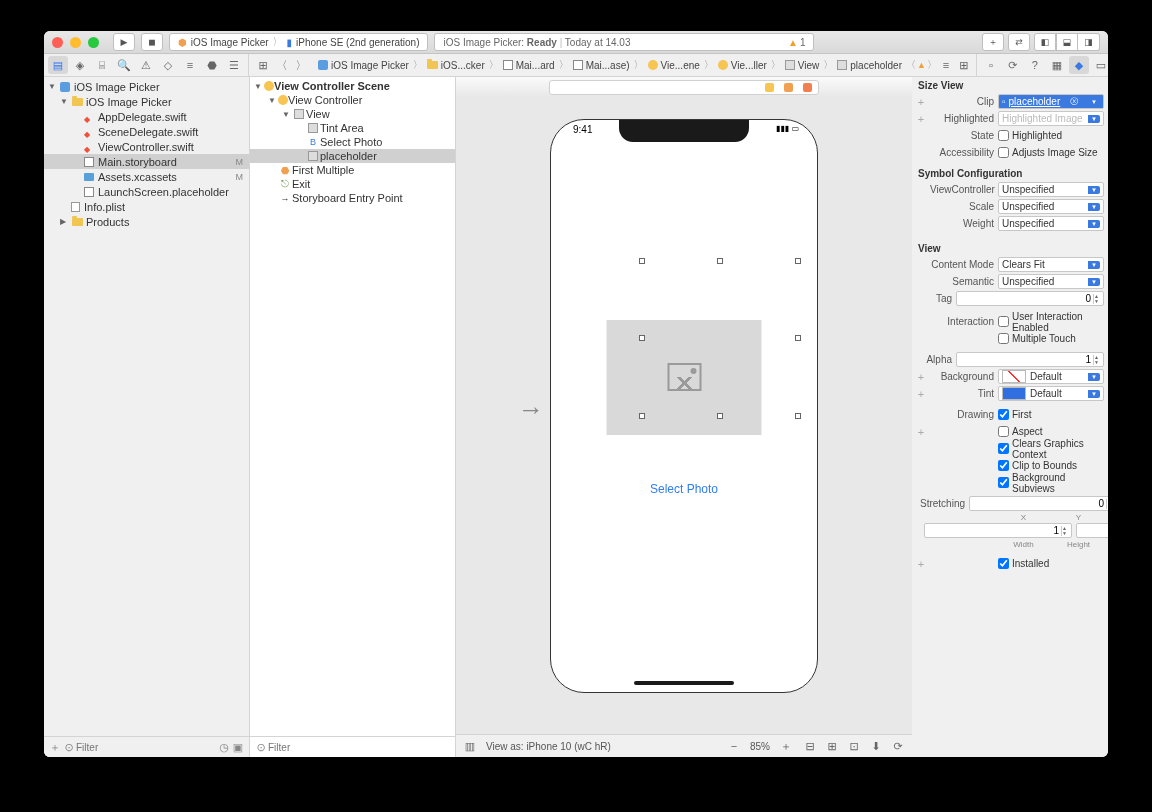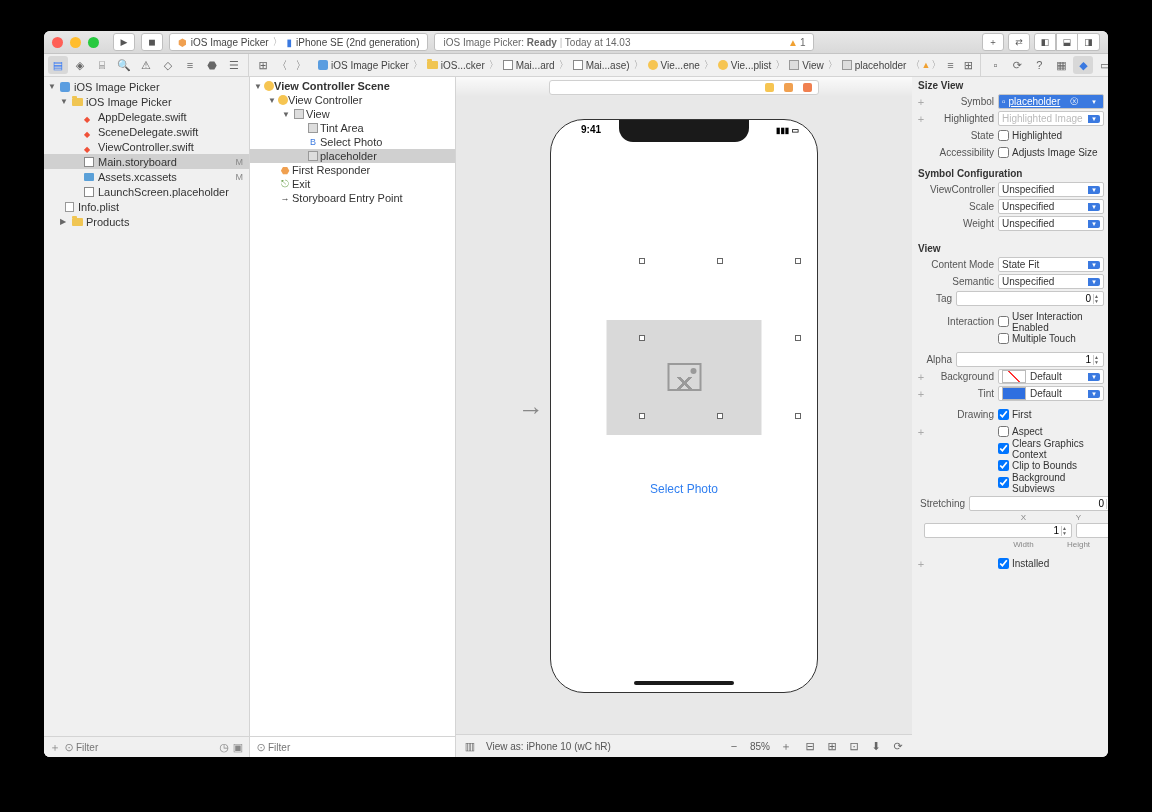--- a/index.html
+++ b/index.html
@@ -62,21 +62,21 @@
 
 
 .canvas { flex: 1; background: #e8e8e8; display: flex; flex-direction: column; position: relative; }
 .canvas-tools { position: absolute; top: 0; left: 0; right: 0; height: 20px; background: linear-gradient(rgba(255,255,255,.8),rgba(255,255,255,0)); display: flex; align-items: center; justify-content: center; gap: 4px; z-index: 2; pointer-events:none;}
 .canvas-tool-chip { width:100%; max-width:270px; height:15px; background:#fff; border:1px solid #d0d0d0; border-radius:3px; display:flex; align-items:center; justify-content:flex-end; gap:10px; padding:0 6px; }
 .canvas-tool-chip span { width:9px; height:9px; border-radius:2px; }
 .canvas-body { flex:1; display:flex; align-items:center; justify-content:center; position:relative; }
 .entry-arrow { position:absolute; left:62px; top:50%; transform:translateY(-50%); font-size:26px; color:#888; }
 .phone { width:268px; height:574px; background:#fff; border:1.5px solid #333; border-radius:34px; position:relative; overflow:hidden; }
 .phone-notch { position:absolute; top:0; left:50%; transform:translateX(-50%); width:130px; height:22px; background:#1a1a1a; border-radius:0 0 14px 14px; }
-.phone-status { position:absolute; top:4px; left:12px; right:0; display:flex; justify-content:space-between; padding:0 18px; font-size:10px; font-weight:700;align-items:flex-end; }
+.phone-status { position:absolute; top:4px; left:4px; right:0; display:flex; justify-content:space-between; padding:0 18px; font-size:10px; font-weight:400; }
 .phone-status-right { font-size:8px; }
 .phone-img { position:absolute; top:200px; left:50%; transform:translateX(-50%); width:155px; height:115px; background:#d9d9d9; display:flex; align-items:center; justify-content:center; }
 .phone-img-icon { width:34px; height:28px; border:2px solid #9a9a9a; position:relative; }
 .phone-img-icon::before { content:''; position:absolute; top:3px; right:3px; width:6px; height:6px; border-radius:50%; background:#9a9a9a;}
 .phone-img-icon::after { content:''; position:absolute; bottom:0; left:0; right:0; height:12px; background:linear-gradient(45deg,transparent 45%,#9a9a9a 45%,#9a9a9a 55%,transparent 55%),linear-gradient(-45deg,transparent 45%,#9a9a9a 45%,#9a9a9a 55%,transparent 55%);}
 .phone-btn { position:absolute; top:362px; left:0; right:0; text-align:center; font-size:12px; color:#2f7ef0; }
 .phone-bar { position:absolute; bottom:7px; left:50%; transform:translateX(-50%); width:100px; height:4px; background:#1a1a1a; border-radius:3px;}
 .sel-handle { position:absolute; width:6px; height:6px; border:1px solid #666; background:#fff; }
 .canvas-bottom { height:23px; background:#f0f0f0; border-top:1px solid #d4d4d4; display:flex; align-items:center; padding:0 6px; gap:8px; font-size:10px; color:#555; }
 .canvas-bottom-right { margin-left:auto; display:flex; gap:6px; }
@@ -198,21 +198,21 @@
             <span>Mai...ase)</span>
           </div>
           <span class="crumb-sep">〉</span>
         <div class="crumb-item">
             <span class="ico-vc"></span>
             <span>Vie...ene</span>
           </div>
           <span class="crumb-sep">〉</span>
         <div class="crumb-item">
             <span class="ico-vc"></span>
-            <span>Vie...plist</span>
+            <span>Vie...ller</span>
           </div>
           <span class="crumb-sep">〉</span>
         <div class="crumb-item">
             <span class="ico-view"></span>
             <span>View</span>
           </div>
           <span class="crumb-sep">〉</span>
         <div class="crumb-item">
             <span class="ico-view"></span>
             <span>placeholder</span>
@@ -286,21 +286,21 @@
             </span>
             <span class="nav-label">Assets.xcassets</span>
             <span class="nav-badge">M</span>
           </div>
         <div class="nav-item" style="padding-left:38px">
             <span class="nav-ico">
               <span class="ico-sb"></span>
             </span>
             <span class="nav-label">LaunchScreen.placeholder</span>
           </div>
-        <div class="nav-item" style="padding-left:18px">
+        <div class="nav-item" style="padding-left:24px">
             <span class="nav-ico">
               <span class="ico-plist"></span>
             </span>
             <span class="nav-label">Info.plist</span>
           </div>
         <div class="nav-item" style="padding-left:16px">
             <span class="nav-arrow">▶</span>
             <span class="nav-ico">
               <span class="ico-folder yellow"></span>
             </span>
@@ -346,21 +346,21 @@
             <span>Select Photo</span>
           </div>
         <div class="outline-item sel" style="padding-left:56px">
             <span class="outline-ico">
               <span class="ico-view"></span>
             </span>
             <span>placeholder</span>
           </div>
         <div class="outline-item" style="padding-left:28px">
             <span class="outline-ico ico-cube">⬣</span>
-            <span>First Responder</span>
+            <span>First Multiple</span>
           </div>
         <div class="outline-item" style="padding-left:28px">
             <span class="outline-ico ico-exit">⎋</span>
             <span>Exit</span>
           </div>
         <div class="outline-item" style="padding-left:28px">
             <span class="outline-ico">→</span>
             <span>Storyboard Entry Point</span>
           </div>
       </div>
@@ -417,21 +417,21 @@
           <div class="cb-btn">⟳</div>
         </div>
       </div>
     </div>
 
     <div class="inspector">
       <div class="insp-section-title">Size View</div>
 
       <div class="insp-row">
           <span class="insp-plus">+</span>
-          <span class="insp-label">Symbol</span>
+          <span class="insp-label">Clip</span>
         <div class="insp-field sel">
             <span style="margin-right:3px">▫</span>
             <span style="text-decoration:underline">placeholder</span>
             <span style="margin-left:auto;font-size:8px">ⓧ</span>
             <span class="insp-field-drop">▾</span>
           </div>
         </div>
 
       <div class="insp-row">
           <span class="insp-plus">+</span>
@@ -484,21 +484,21 @@
             <span>Unspecified</span>
             <span class="insp-field-drop">▾</span>
           </div>
         </div>
 
       <div class="insp-section-title" style="margin-top:8px">View</div>
       <div class="insp-row">
           <span class="insp-plus"></span>
           <span class="insp-label">Content Mode</span>
         <div class="insp-field">
-            <span>State Fit</span>
+            <span>Clears Fit</span>
             <span class="insp-field-drop">▾</span>
           </div>
         </div>
       <div class="insp-row">
           <span class="insp-plus"></span>
           <span class="insp-label">Semantic</span>
         <div class="insp-field">
             <span>Unspecified</span>
             <span class="insp-field-drop">▾</span>
           </div>

